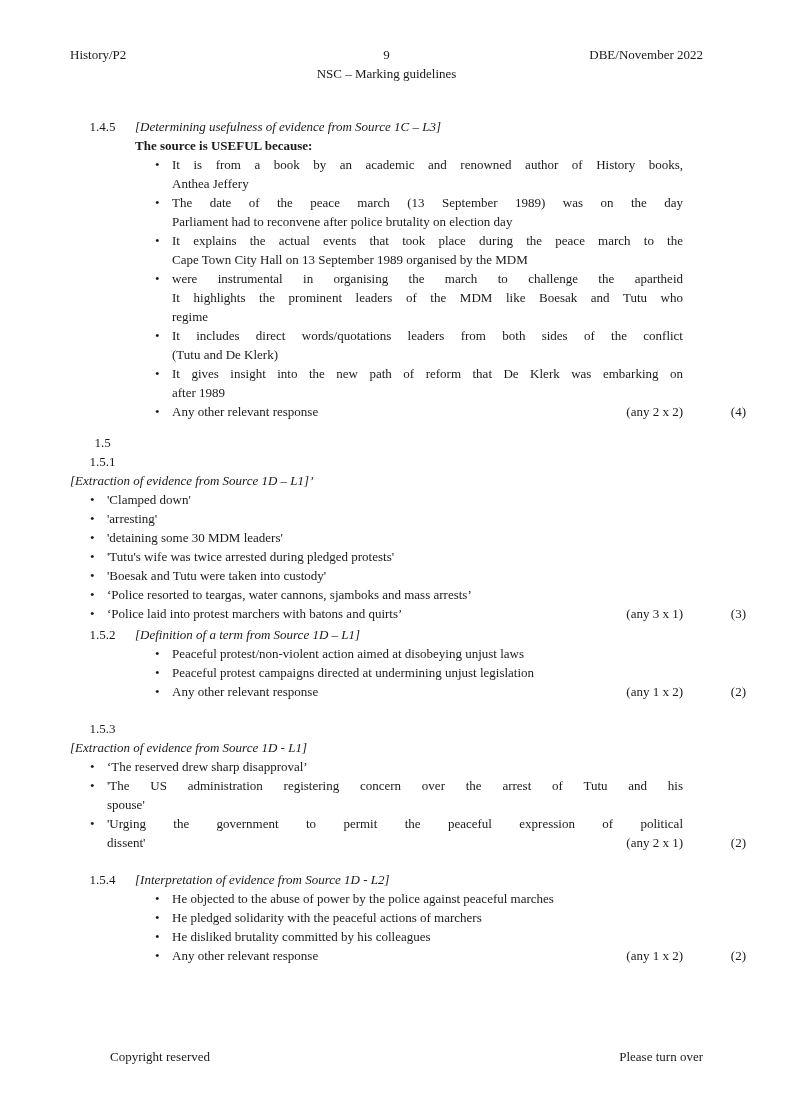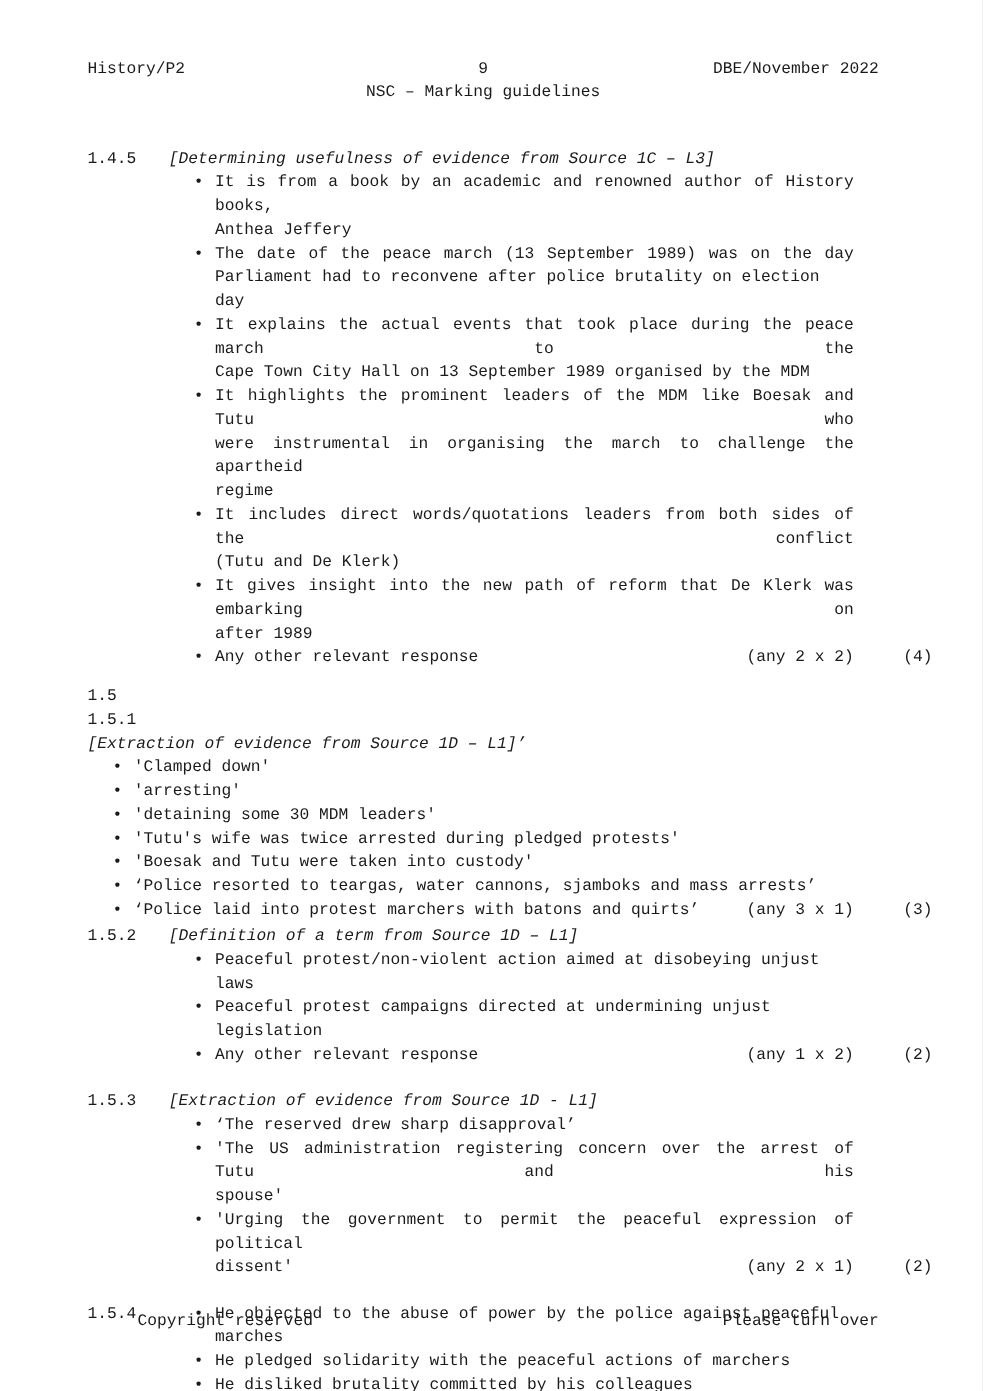--- a/index.html
+++ b/index.html
@@ -1,29 +1,29 @@
 <!DOCTYPE html>
 <html><head>
 <meta charset="utf-8">
 <style>
   html,body { margin:0; padding:0; background:#e8e8e8; }
   .page {
     width:786px; height:1113px; background:#ffffff; position:relative;
-    font-family:Liberation Mono, monospace;
+    font-family:Liberation Serif, serif;
     font-size:13px; line-height:19px; color:#1a1a1a;
     box-sizing:border-box; padding-top:45px; overflow:hidden;
     margin:0 auto;
   }
   .header { display:flex; padding:0 83px 0 70px; }
   .h-left  { flex:1; text-align:left; }
   .h-center{ flex:1.2; text-align:center; }
   .h-right { flex:1; text-align:right; white-space:nowrap; }
   .content { margin:34px 40px 0 70px; }
   .section { display:flex; }
-  .sec-num { width:65px; flex:none; }
+  .sec-num { width:65px; flex:none;text-align:center; }
   .sec-body{ flex:1; min-width:0; }
   .heading { font-style:italic; }
   .bold-line { font-weight:bold; }
   ul.bullets { list-style:none; margin:0; padding:0 0 0 20px; }
   ul.bullets li { display:flex; position:relative; }
   .dot { width:17px; flex:none; }
   .li-text { flex:1; min-width:0; padding-right:63px; }
   .jline { text-align:justify; text-align-last:justify; }
   .anymark { position:absolute; right:0; bottom:0; white-space:nowrap; }
   .mark { display:inline-block; width:63px; text-align:right; }
@@ -42,20 +42,21 @@
       <div>NSC – Marking guidelines</div>
     </div>
     <div class="h-right">DBE/November 2022</div>
   </div>
 
   <div class="content">
       <div class="section">
         <div class="sec-num">1.4.5</div>
         <div class="sec-body">
           <div class="heading">[Determining usefulness of evidence from Source 1C – L3]</div>
+          <div class="bold-line">The source is USEFUL because:</div>
           <ul class="bullets">
             <li>
               <span class="dot">•</span>
               <div class="li-text">
                 <div class="jline">It is from a book by an academic and renowned author of History books,</div>
                 <div>Anthea Jeffery</div>
               </div>
             </li>
             <li>
               <span class="dot">•</span>
@@ -67,22 +68,22 @@
             <li>
               <span class="dot">•</span>
               <div class="li-text">
                 <div class="jline">It explains the actual events that took place during the peace march to the</div>
                 <div>Cape Town City Hall on 13 September 1989 organised by the MDM</div>
               </div>
             </li>
             <li>
               <span class="dot">•</span>
               <div class="li-text">
+                <div class="jline">were instrumental in organising the march to challenge the apartheid</div>
                 <div class="jline">It highlights the prominent leaders of the MDM like Boesak and Tutu who</div>
-                <div class="jline">were instrumental in organising the march to challenge the apartheid</div>
                 <div>regime</div>
               </div>
             </li>
             <li>
               <span class="dot">•</span>
               <div class="li-text">
                 <div class="jline">It includes direct words/quotations leaders from both sides of the conflict</div>
                 <div>(Tutu and De Klerk)</div>
               </div>
             </li>
@@ -178,21 +179,21 @@
             <li>
               <span class="dot">•</span>
               <div class="li-text">
                 <div>Any other relevant response</div>
               </div>
               <span class="anymark"><span>(any 1 x 2)</span><span class="mark">(2)</span></span>
             </li>
           </ul>
         </div>
       </div>
-      <div class="section" style="margin-top: 18px;">
+      <div class="section" style="margin-top: 18px; flex-direction: column;">
         <div class="sec-num">1.5.3</div>
         <div class="sec-body">
           <div class="heading">[Extraction of evidence from Source 1D - L1]</div>
           <ul class="bullets">
             <li>
               <span class="dot">•</span>
               <div class="li-text">
                 <div>‘The reserved drew sharp disapproval’</div>
               </div>
             </li>
@@ -210,20 +211,21 @@
                 <div>dissent'</div>
               </div>
               <span class="anymark"><span>(any 2 x 1)</span><span class="mark">(2)</span></span>
             </li>
           </ul>
         </div>
       </div>
       <div class="section" style="margin-top: 18px;">
         <div class="sec-num">1.5.4</div>
         <div class="sec-body">
+          <div class="heading">[Interpretation of evidence from Source 1D - L2]</div>
           <ul class="bullets">
             <li>
               <span class="dot">•</span>
               <div class="li-text">
                 <div>He objected to the abuse of power by the police against peaceful marches</div>
               </div>
             </li>
             <li>
               <span class="dot">•</span>
               <div class="li-text">

